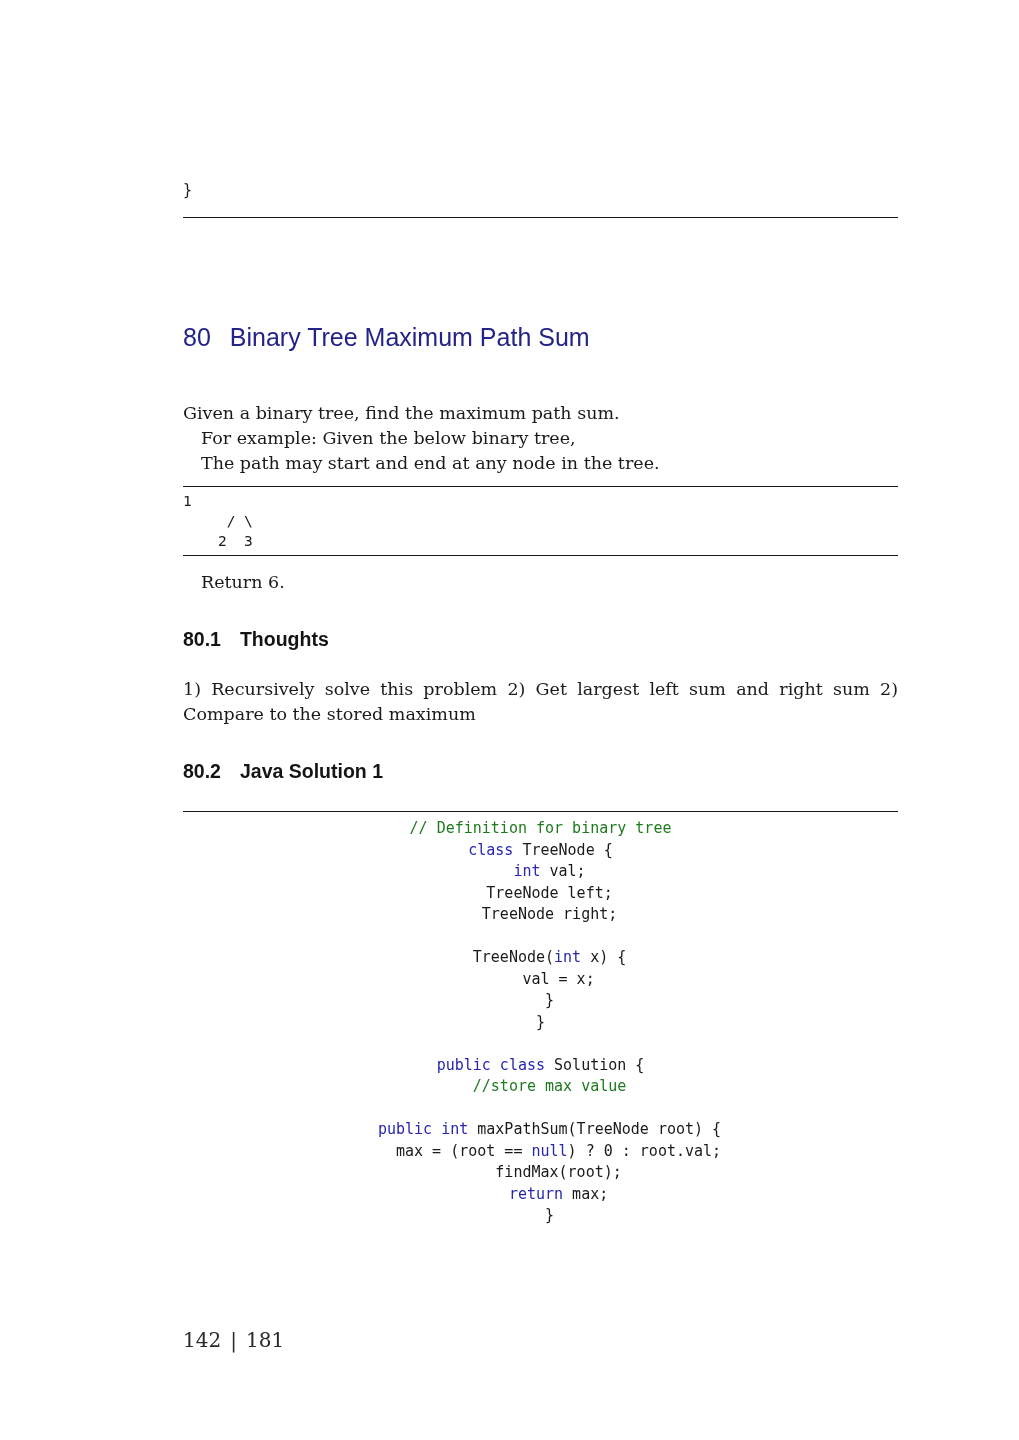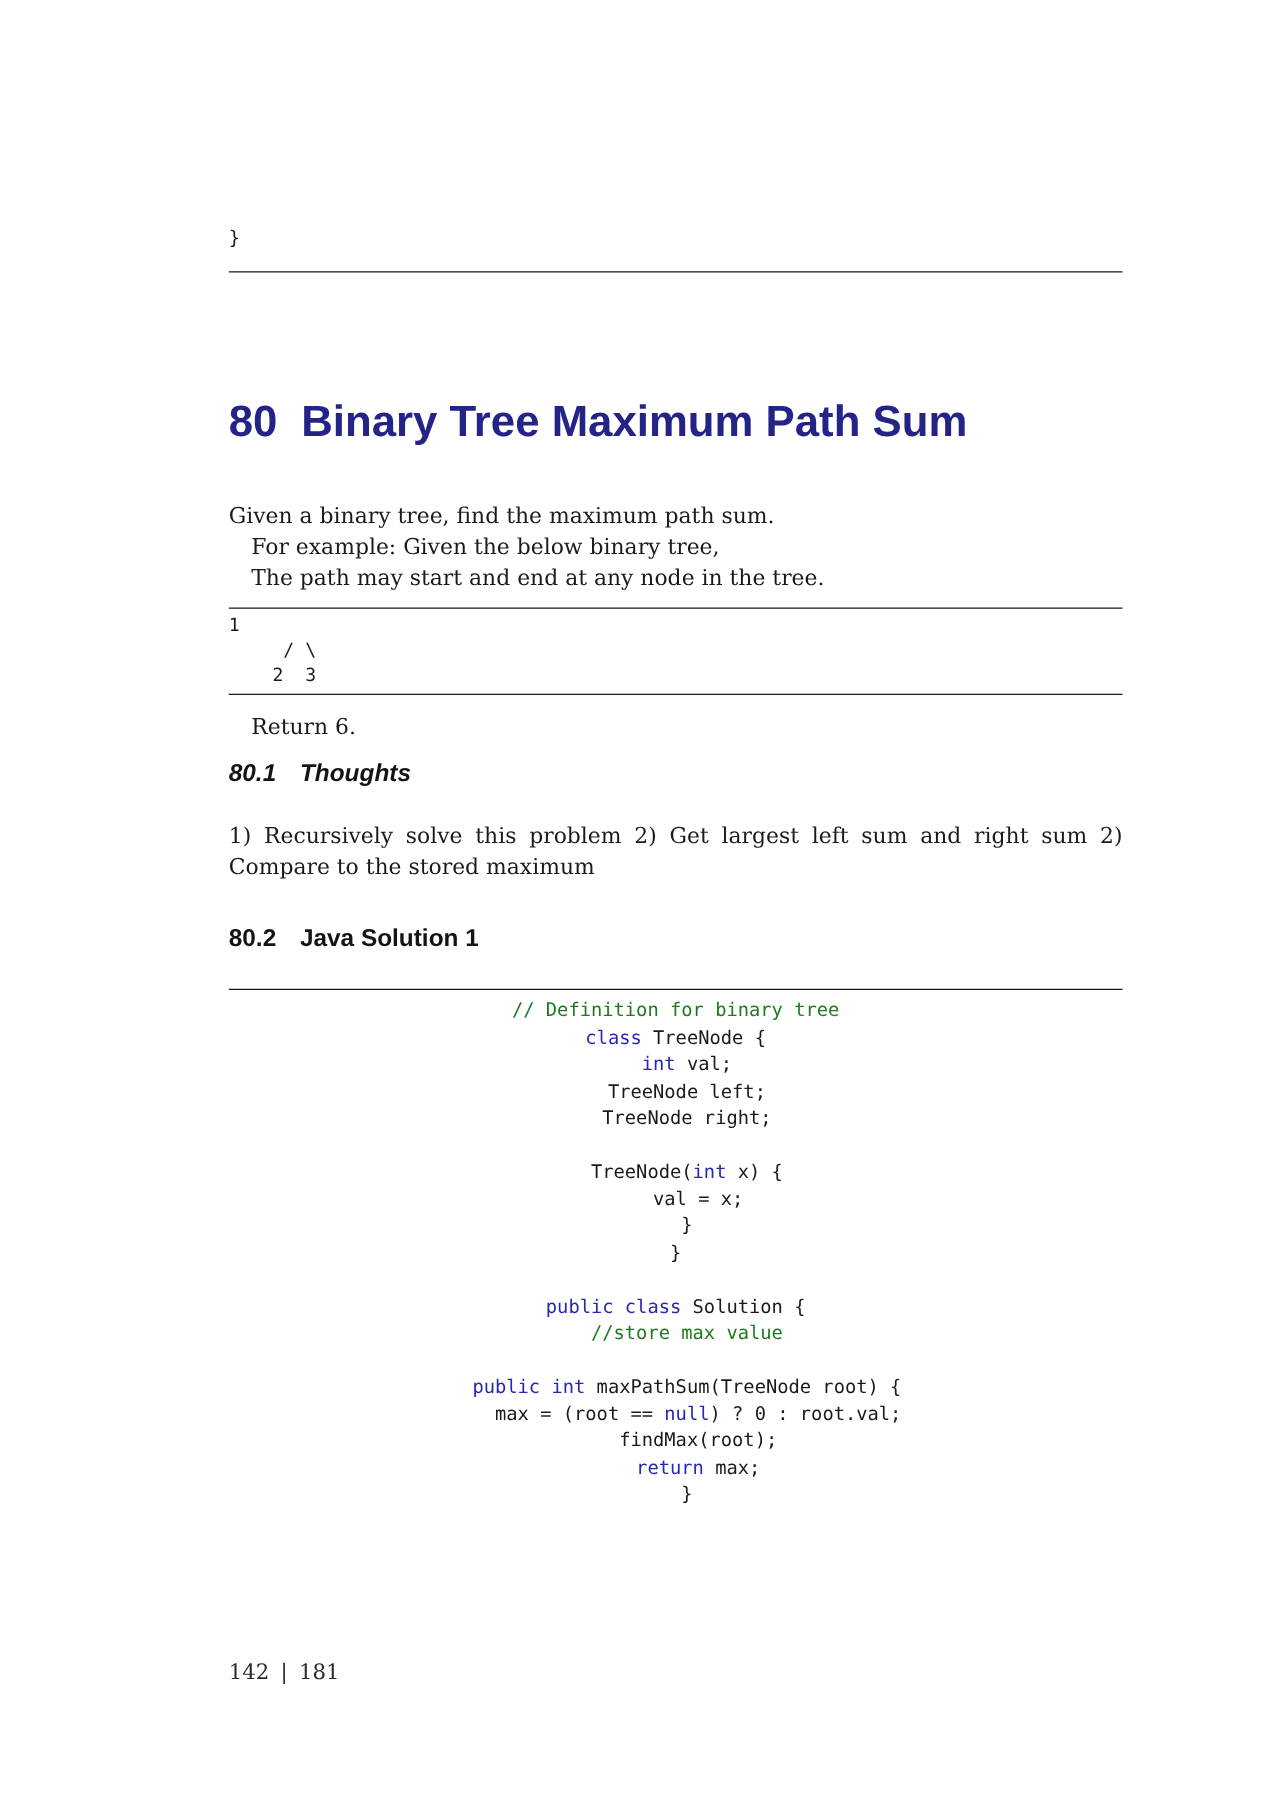--- a/index.html
+++ b/index.html
@@ -11,22 +11,22 @@
   .content { position:absolute; left:183px; top:0; width:715px; }
 
   .mono { font-family:"DejaVu Sans Mono", monospace; }
 
   .stray { margin:0; padding-top:180px; font-size:15px; line-height:20px; color:#1a1a1a; }
 
   .rule { border:none; border-top:1.5px solid #1a1a1a; height:0; margin:17px 0 0 0; }
 
   h1.chapter {
     margin:102px 0 0 0; padding:0;
-    font-family:"Liberation Sans", sans-serif; font-weight:bold;
-    font-size:35px; line-height:35px; color:var(--chap, #232388);
+    font-family:"Liberation Sans", sans-serif; font-weight:normal;
+    font-size:25px; line-height:35px; color:var(--chap, #232388);
   }
   .chap-num { margin-right:19px; }
 
   .par { font-size:17.5px; line-height:25px; }
   .intro-par { margin-top:46px; }
   .pline.indent, .par.indent { text-indent:18px; }
   .par.justify { text-align:justify; }
 
   .codeblock { border-top:1.5px solid #1a1a1a; }
   .codeblock.tree {
@@ -40,28 +40,28 @@
   .tok-c { color:var(--cm, #1f7a1f); }
   .tok-p { color:inherit; }
 
   .return-par { margin-top:14px; }
 
   h2.section {
     margin:0; padding:0;
     font-family:"Liberation Sans", sans-serif; font-weight:bold;
     font-size:19.5px; line-height:24px; color:var(--sect, #141414);
   }
-  h2.sec1 { margin-top:12px;font-style:italic; }
+  h2.sec1 { margin-top:32px; }
   h2.sec2 { margin-top:32px; }
   .sec-num { margin-right:19px; }
   .thoughts { margin-top:26px; }
 
   .footer {
     position:absolute; left:183px; top:1328px;
-    font-size:17px; color:#2a2a2a; font-family:"DejaVu Serif", serif;
+    font-size:20px; color:#2a2a2a; font-family:"DejaVu Serif", serif;
   }
   .footer .sep { margin:0 9px; color:#2a2a2a; }
 </style>
 </head>
 <body>
 
 <div class="page">
   <div class="content">
 
     <pre class="stray mono">}</pre>

